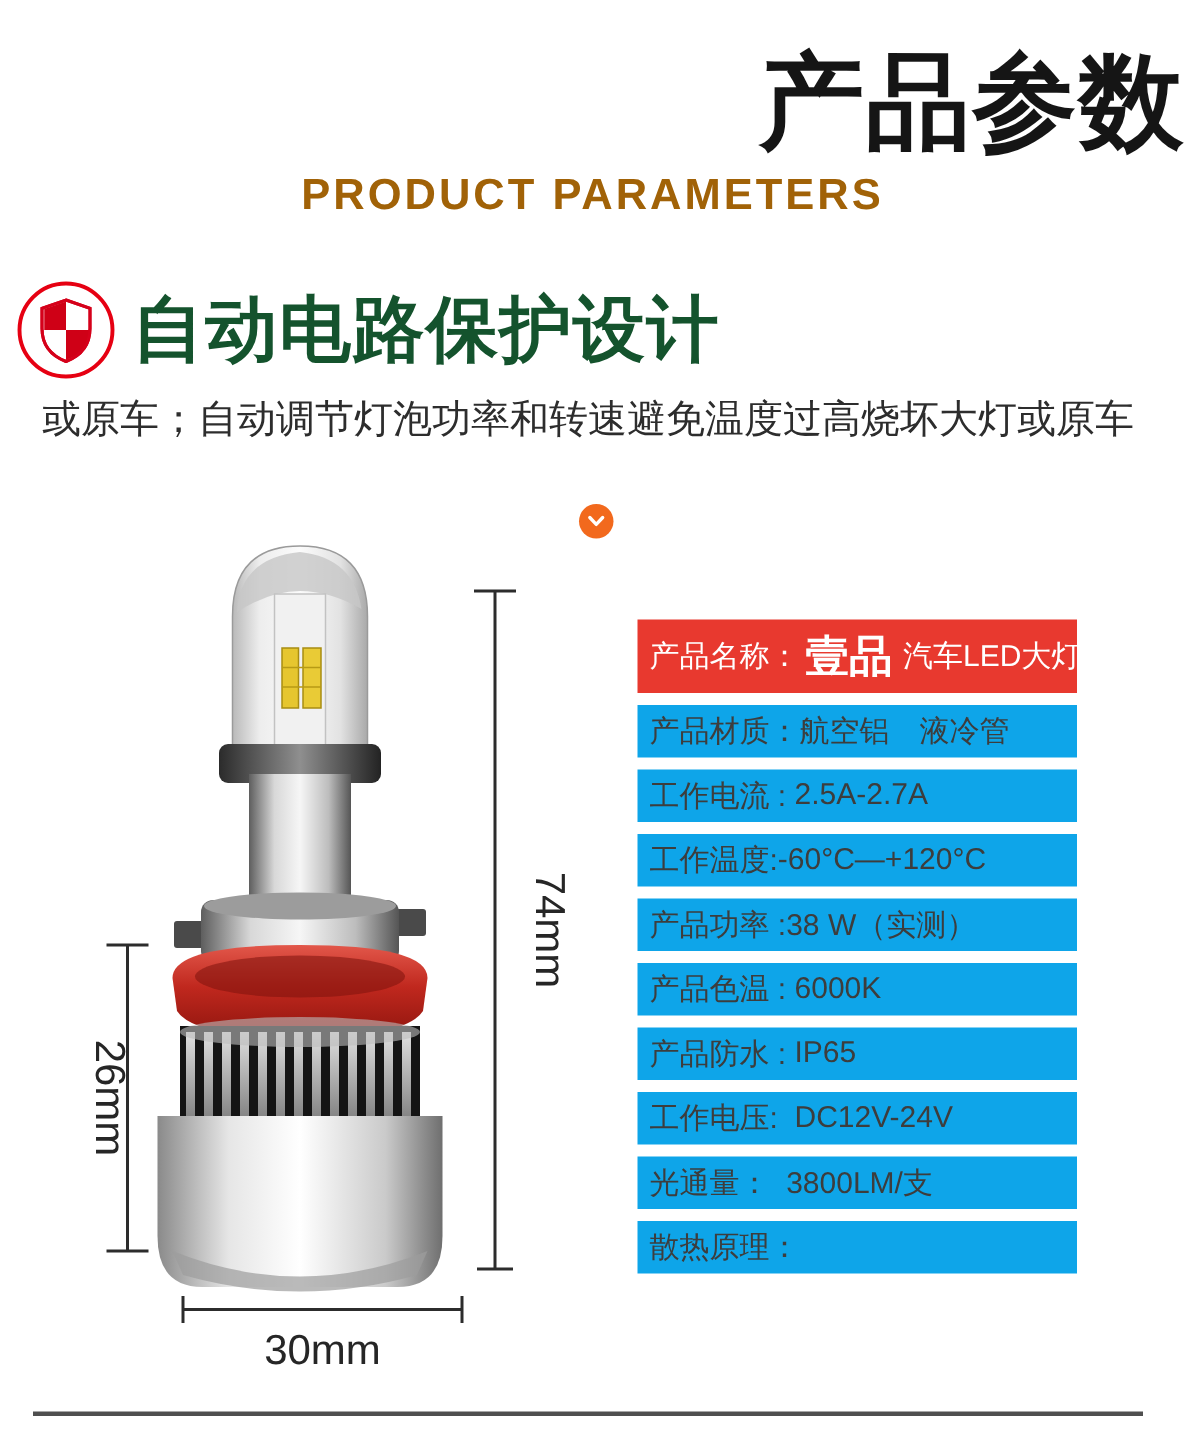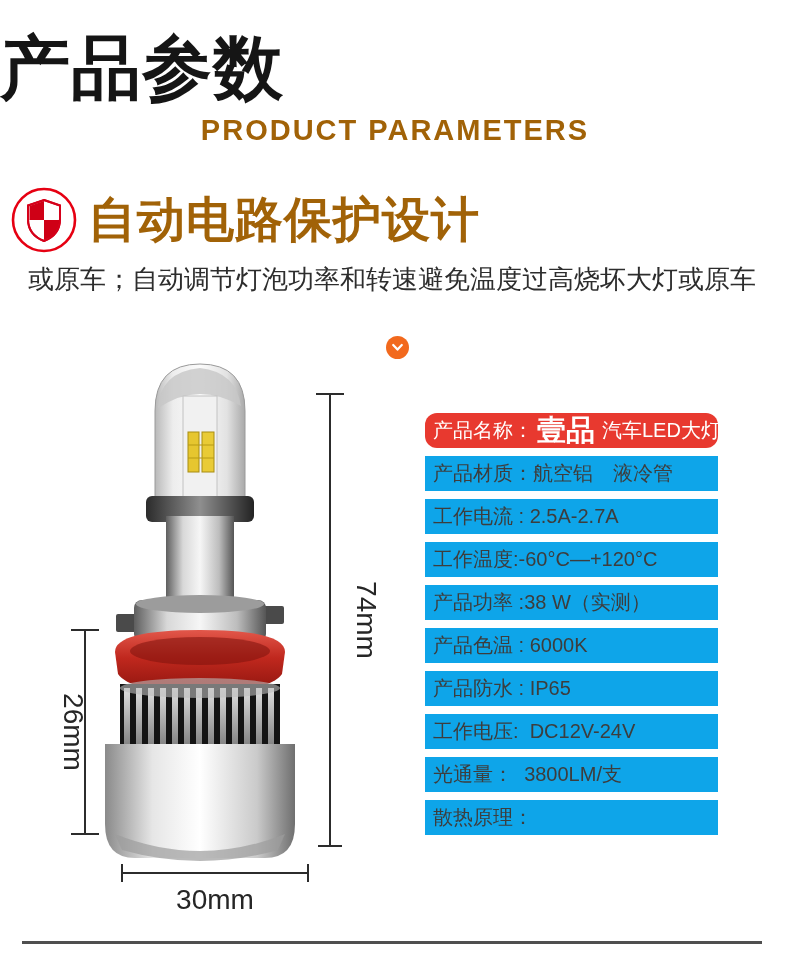--- a/index.html
+++ b/index.html
@@ -2,50 +2,50 @@
 <html><head>
 <meta charset="utf-8">
 <style>
   html,body{margin:0;padding:0;background:#ffffff;}
   .page{
     position:relative;width:790px;height:954px;background:#ffffff;overflow:hidden;
     font-family:"Liberation Sans","DejaVu Sans",sans-serif;color:#2e2e2e;
   }
   
   .title{
-    position:absolute;top:22px;left:0;width:100%;text-align:left;
+    position:absolute;top:22px;left:0;width:100%;text-align:right;
     font-size:70px;font-weight:900;color:#151515;letter-spacing:1px;margin:0;
   }
   .subtitle{
     position:absolute;top:114px;left:0;width:100%;text-align:center;
     font-size:29px;font-weight:600;color:#a16207;letter-spacing:2px;
   }
   
   .shield-wrap{position:absolute;left:10px;top:186px;width:68px;height:68px;}
   .feature-heading{
     position:absolute;left:88px;top:188px;margin:0;
-    font-size:48px;font-weight:800;color:#a16207;letter-spacing:1px;
+    font-size:48px;font-weight:800;color:#14532d;letter-spacing:1px;
   }
   .feature-desc{
     position:absolute;left:28px;top:262px;width:748px;
     font-size:26px;line-height:34px;color:#2d2d2d;
   }
   .chevron-circle{
     position:absolute;left:386px;top:336px;width:23px;height:23px;border-radius:50%;
     background:#f2691d;display:flex;align-items:center;justify-content:center;
   }
   
   .spec-table{position:absolute;left:425px;top:413px;width:293px;}
   .spec-row{
     height:35px;margin-bottom:8px;background:#0ea5e9;
     display:flex;align-items:center;padding-left:8px;box-sizing:border-box;
     font-size:20px;color:#3d3d3d;white-space:pre;
   }
   .spec-row.header{
-    height:35px;margin-bottom:8px;background:#e8392f;color:#ffffff;border-radius:12px;
+    height:49px;margin-bottom:8px;background:#e8392f;color:#ffffff;
   }
   .spec-row.header .brand{font-size:29px;font-weight:700;margin:0 7px 0 4px;}
   
   .bulb-figure{position:absolute;left:20px;top:356px;width:390px;height:560px;}
   .dim-label{font-size:28px;fill:#262626;font-family:"Liberation Sans","DejaVu Sans",sans-serif;}
   
   .bottom-rule{position:absolute;left:22px;top:941px;width:740px;height:3px;background:#4f4f4f;}
 </style>
 </head>
 <body>

